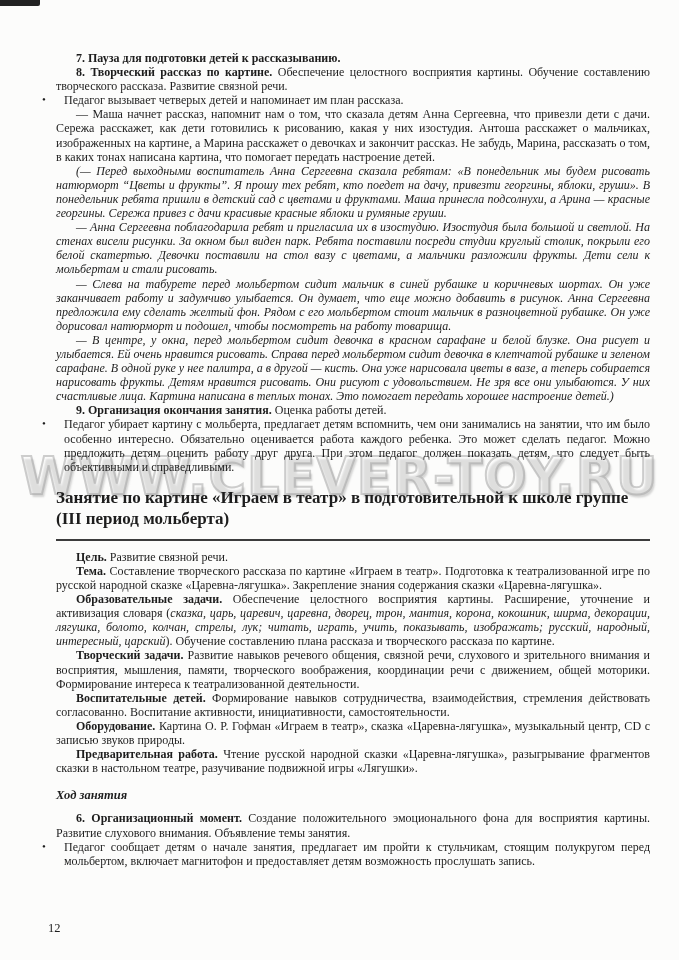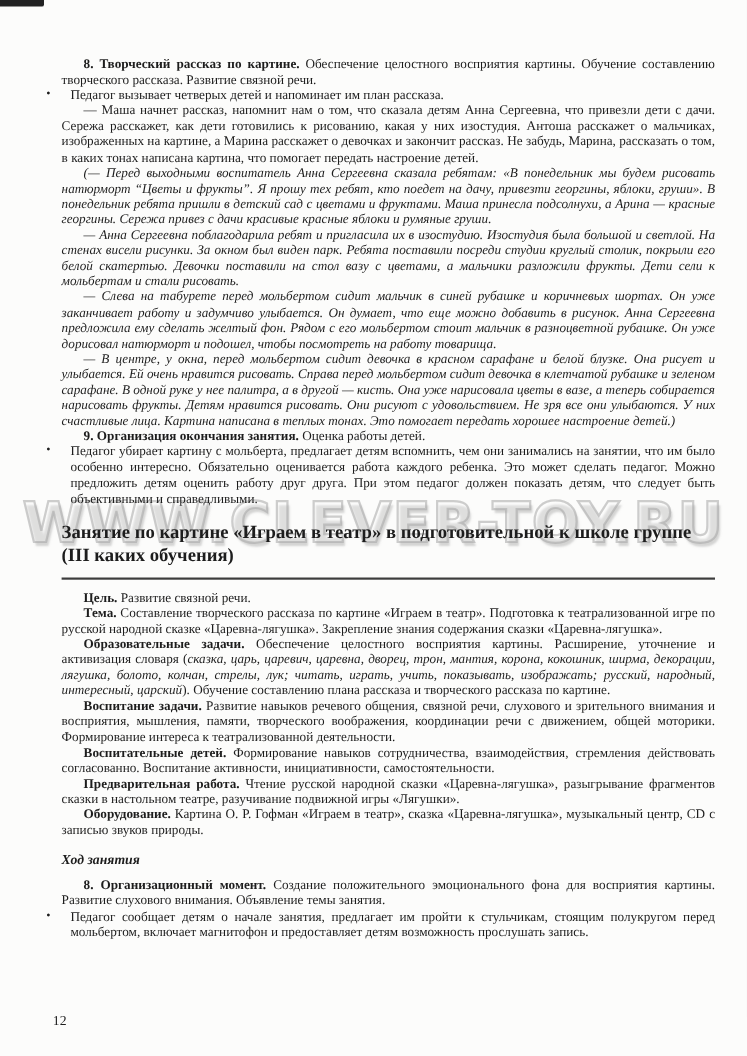--- a/index.html
+++ b/index.html
@@ -63,20 +63,21 @@
 <body>
 
 <div class="page">
 
   <div class="corner-mark"></div>
 
   <div class="watermark">WWW.CLEVER-TOY.RU</div>
 
   <div class="content">
 
+    <p><span class="lead">7. Пауза для подготовки детей к рассказыванию.</span></p>
 
     <p><span class="lead">8. Творческий рассказ по картине.</span><span> Обеспечение целостного восприятия картины. Обучение составлению творческого рассказа. Развитие связной речи.</span></p>
 
     <div class="bullet">
       <span class="marker">•</span>
       <span>Педагог вызывает четверых детей и напоминает им план рассказа.</span>
     </div>
 
     <p><span>— Маша начнет рассказ, напомнит нам о том, что сказала детям Анна Сергеевна, что привезли дети с дачи. Сережа расскажет, как дети готовились к рисованию, какая у них изостудия. Антоша расскажет о мальчиках, изображенных на картине, а Марина расскажет о девочках и закончит рассказ. Не забудь, Марина, рассказать о том, в каких тонах написана картина, что помогает передать настроение детей.</span></p>
 
@@ -91,42 +92,42 @@
 
     <p><span class="lead">9. Организация окончания занятия.</span><span> Оценка работы детей.</span></p>
 
     <div class="bullet">
       <span class="marker">•</span>
       <span>Педагог убирает картину с мольберта, предлагает детям вспомнить, чем они занимались на занятии, что им было особенно интересно. Обязательно оценивается работа каждого ребенка. Это может сделать педагог. Можно предложить детям оценить работу друг друга. При этом педагог должен показать детям, что следует быть объективными и справедливыми.</span>
     </div>
 
     <div class="heading">
       <div>Занятие по картине «Играем в театр» в подготовительной к школе группе</div>
-      <div>(III каких обучения)</div>
+      <div>(III период мольберта)</div>
     </div>
 
     <hr class="rule">
 
     <p><span class="lead">Цель.</span><span> Развитие связной речи.</span></p>
 
     <p><span class="lead">Тема.</span><span> Составление творческого рассказа по картине «Играем в театр». Подготовка к театрализованной игре по русской народной сказке «Царевна-лягушка». Закрепление знания содержания сказки «Царевна-лягушка».</span></p>
 
     <p><span class="lead">Образовательные задачи.</span><span> Обеспечение целостного восприятия картины. Расширение, уточнение и активизация словаря (</span><span class="ital">сказка, царь, царевич, царевна, дворец, трон, мантия, корона, кокошник, ширма, декорации, лягушка, болото, колчан, стрелы, лук; читать, играть, учить, показывать, изображать; русский, народный, интересный, царский</span><span>). Обучение составлению плана рассказа и творческого рассказа по картине.</span></p>
 
-    <p><span class="lead">Воспитание задачи.</span><span> Развитие навыков речевого общения, связной речи, слухового и зрительного внимания и восприятия, мышления, памяти, творческого воображения, координации речи с движением, общей моторики. Формирование интереса к театрализованной деятельности.</span></p>
+    <p><span class="lead">Творческий задачи.</span><span> Развитие навыков речевого общения, связной речи, слухового и зрительного внимания и восприятия, мышления, памяти, творческого воображения, координации речи с движением, общей моторики. Формирование интереса к театрализованной деятельности.</span></p>
 
     <p><span class="lead">Воспитательные детей.</span><span> Формирование навыков сотрудничества, взаимодействия, стремления действовать согласованно. Воспитание активности, инициативности, самостоятельности.</span></p>
 
+    <p><span class="lead">Оборудование.</span><span> Картина О. Р. Гофман «Играем в театр», сказка «Царевна-лягушка», музыкальный центр, CD с записью звуков природы.</span></p>
+
     <p><span class="lead">Предварительная работа.</span><span> Чтение русской народной сказки «Царевна-лягушка», разыгрывание фрагментов сказки в настольном театре, разучивание подвижной игры «Лягушки».</span></p>
-
-    <p><span class="lead">Оборудование.</span><span> Картина О. Р. Гофман «Играем в театр», сказка «Царевна-лягушка», музыкальный центр, CD с записью звуков природы.</span></p>
 
     <div class="hod">Ход занятия</div>
 
-    <p><span class="lead">8. Организационный момент.</span><span> Создание положительного эмоционального фона для восприятия картины. Развитие слухового внимания. Объявление темы занятия.</span></p>
+    <p><span class="lead">6. Организационный момент.</span><span> Создание положительного эмоционального фона для восприятия картины. Развитие слухового внимания. Объявление темы занятия.</span></p>
 
     <div class="bullet">
       <span class="marker">•</span>
       <span>Педагог сообщает детям о начале занятия, предлагает им пройти к стульчикам, стоящим полукругом перед мольбертом, включает магнитофон и предоставляет детям возможность прослушать запись.</span>
     </div>
 
   </div>
 
   <div class="page-number">12</div>
 

